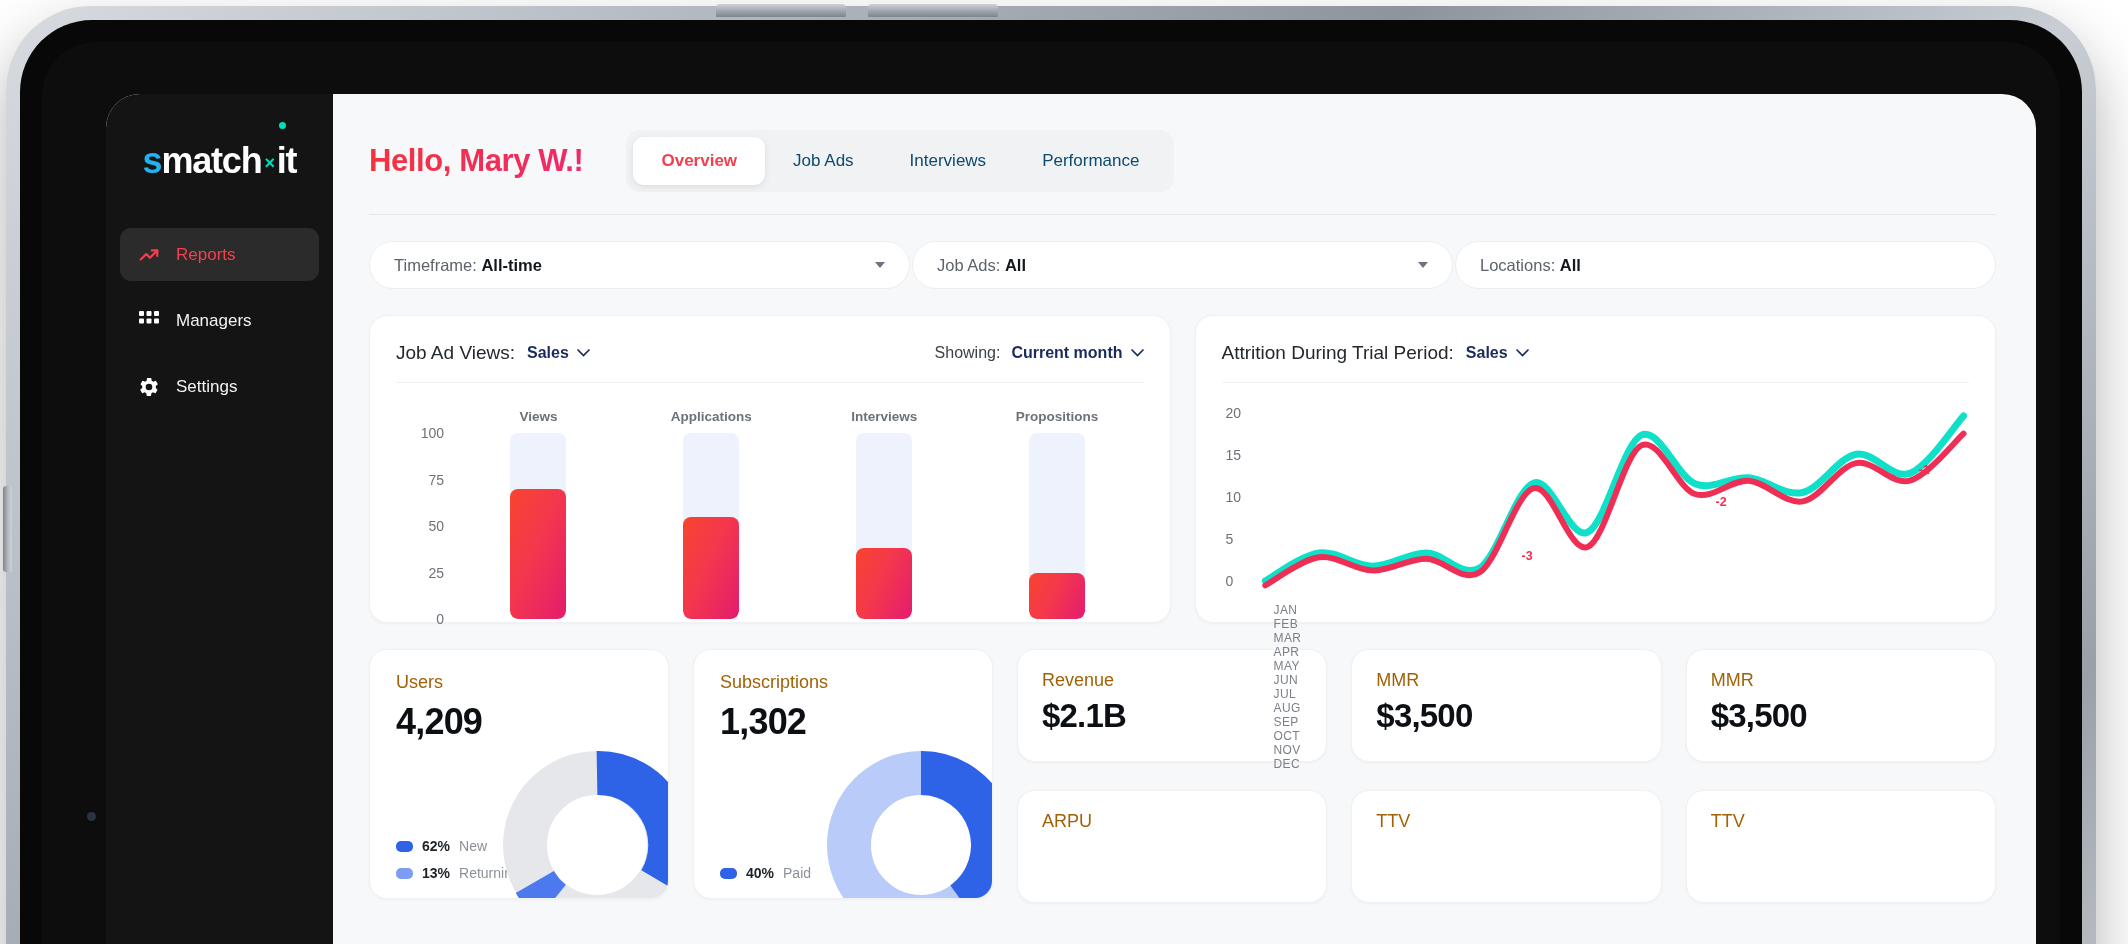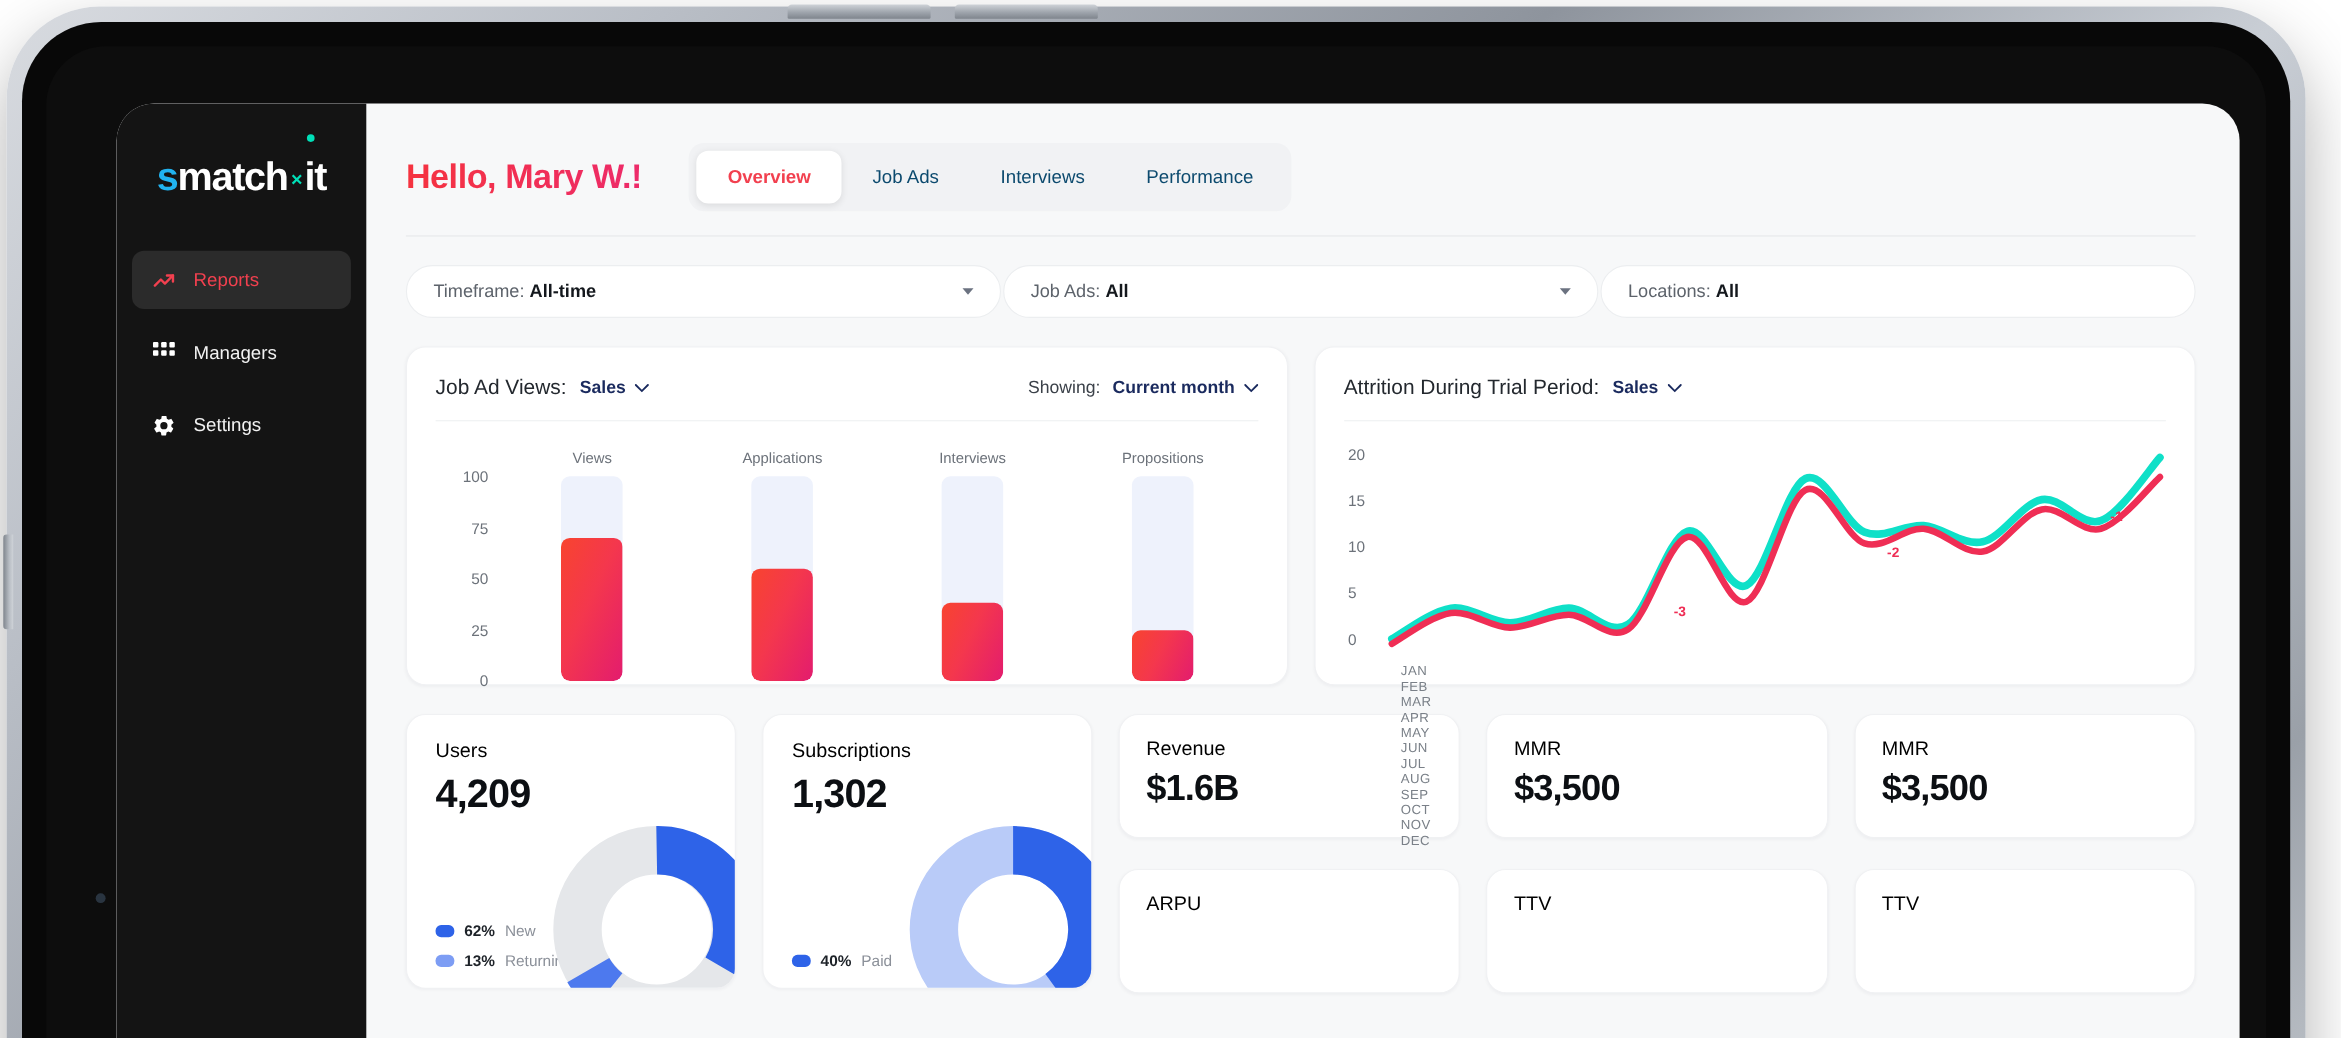--- a/index.html
+++ b/index.html
@@ -153,21 +153,21 @@
 
   
   .bars-wrap { display: flex; height: 236px; padding-top: 10px; }
   .bars-yaxis {
     width: 56px; position: relative; height: 186px; margin-top: 40px;
   }
   .bars-yaxis span {
     position: absolute; right: 8px; font-size: 14px; color: #6c727a; transform: translateY(-50%);
   }
   .bars-plot { flex:1; display: flex; justify-content: space-around; align-items: flex-end; }
-  .barcol { width: 66px; display: flex; flex-direction: column; align-items: center; }
+  .barcol { width: 66px; display: flex; flex-direction: column; align-items: center; font-weight: bold; }
   .barlabel { font-size: 13.5px; color: #6c727a; height: 32px; line-height: 32px; white-space: nowrap; }
   .bartrack {
     width: 56px; height: 186px; background: #eef2fc; border-radius: 8px;
     position: relative; overflow: hidden;
   }
   .barfill {
     position: absolute; left:0; right:0; bottom:0;
     border-radius: 8px;
     background: linear-gradient(115deg,#f8442f 0%, #f4374d 45%, #e31c6e 100%);
   }
@@ -178,21 +178,21 @@
   .ly { position: absolute; left: 4px; font-size: 14px; color: #6c727a; transform: translateY(-50%); }
   .months { display: flex; justify-content: space-between; padding: 4px 12px 0 52px; flex-direction: column; }
   .months span { font-size: 12px; color: #7a8088; letter-spacing: .4px; }
   .ann { position: absolute; font-size: 12.5px; color: #ef2e55; font-weight: bold; }
 
   
   .row2 { display: flex; gap: 24px; margin-top: 26px; align-items: flex-start; }
   .donut-card { padding: 22px 26px; height: 250px; position: relative; overflow: hidden; }
   .donut-card.users { flex: 0 0 300px; }
   .donut-card.subs  { flex: 0 0 300px; }
-  .m-label { font-size: 18px; color: #000000; }
+  .m-label { font-size: 18px; color: #a16207; }
   .m-value { font-size: 36px; font-weight: bold; color: #0c0f13; letter-spacing: -.8px; margin-top: 8px; }
   .legend { position: absolute; left: 26px; bottom: 6px; }
   .leg-row { display: flex; align-items: center; gap: 9px; margin-bottom: 11px; font-size: 14px; color: #8b9099; }
   .leg-row b { color: #1d2228; }
   .swatch { width: 17px; height: 11px; border-radius: 5px; flex: 0 0 17px; }
   .donut { position: absolute; right: -34px; bottom: -52px; }
 
   .kpi-col { flex: 1; display: flex; flex-direction: column; gap: 28px; }
   .kpi-row { display: flex; gap: 24px; }
   .kpi {
@@ -440,21 +440,21 @@
                 <svg class="donut" width="210" height="210" viewBox="0 0 210 210">
                   <circle cx="105" cy="105" r="72" fill="none" stroke="#b9cbf8" stroke-width="44"></circle>
                   <path d="M105 33 A72 72 0 0 1 147.3 163.3" fill="none" stroke="#2e63e8" stroke-width="44"></path>
                 </svg>
               </div>
 
               <div class="kpi-col">
                 <div class="kpi-row">
                   <div class="card kpi">
                     <div class="m-label">Revenue</div>
-                    <div class="m-value">$1.6B</div>
+                    <div class="m-value">$2.1B</div>
                   </div>
                   <div class="card kpi">
                     <div class="m-label">MMR</div>
                     <div class="m-value">$3,500</div>
                   </div>
                   <div class="card kpi">
                     <div class="m-label">MMR</div>
                     <div class="m-value">$3,500</div>
                   </div>
                 </div>

